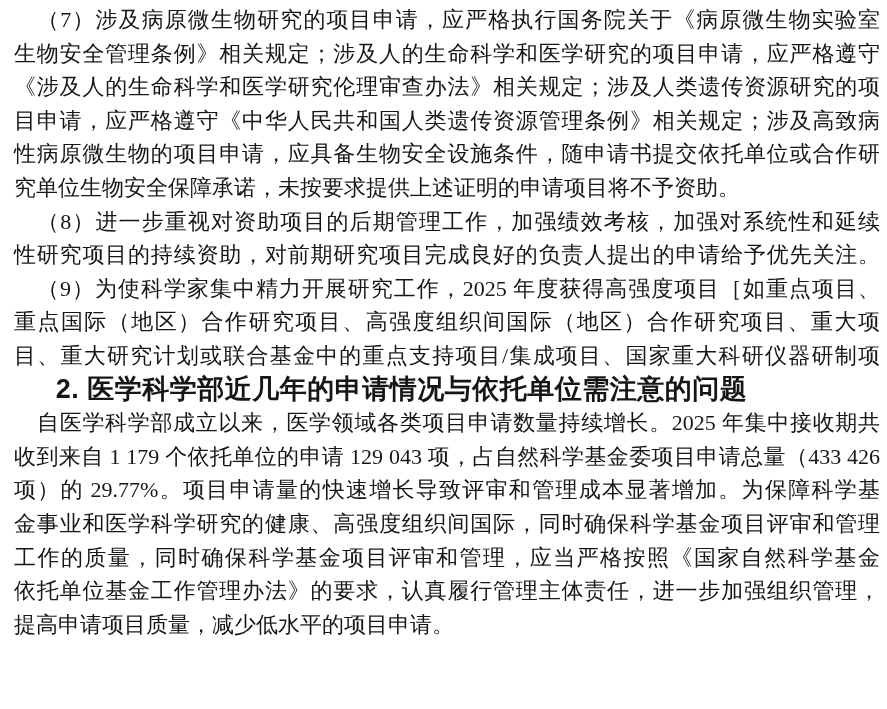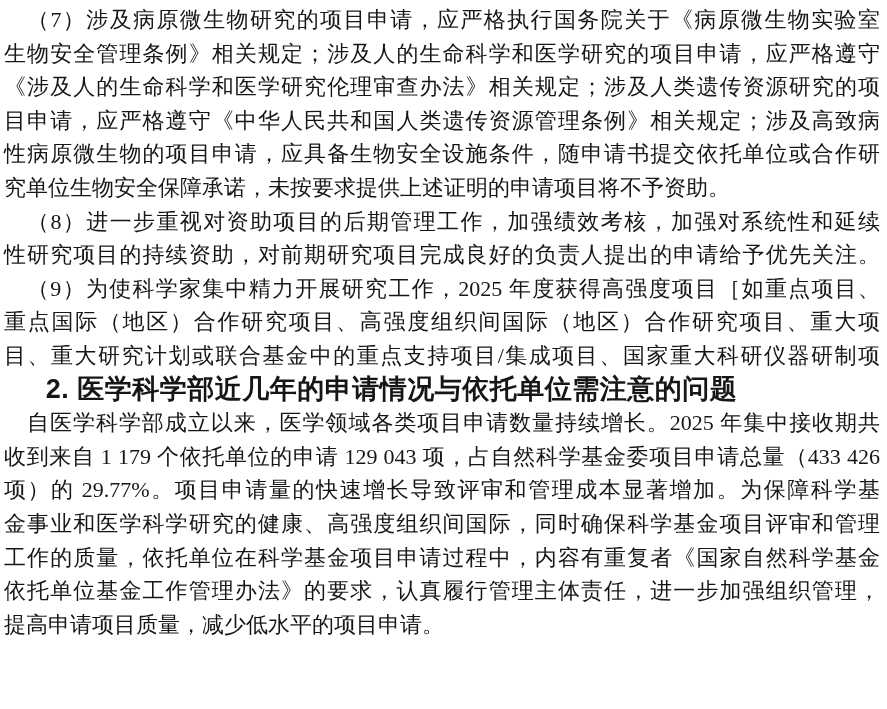--- a/index.html
+++ b/index.html
@@ -15,20 +15,21 @@
     background: #ffffff;
     padding: 3px 7px 0 4px;
     overflow: hidden;
   }
   .ln {
     font-family: "Liberation Serif", "DejaVu Serif", serif;
     font-size: 22px;
     line-height: 33.6px;
     color: #161616;
     white-space: normal;
+    margin-left: 10px;
   }
   
   .just {
     text-align: justify;
     text-align-last: justify;
   }
   
   .ind1 { text-indent: 1.05em; }
   
   .heading {
@@ -57,16 +58,16 @@
   <div class="ln ind1 just">（9）为使科学家集中精力开展研究工作，2025 年度获得高强度项目［如重点项目、</div>
   <div class="ln just">重点国际（地区）合作研究项目、高强度组织间国际（地区）合作研究项目、重大项</div>
   <div class="ln just">目、重大研究计划或联合基金中的重点支持项目/集成项目、国家重大科研仪器研制项</div>
 
   <div class="ln heading">2. 医学科学部近几年的申请情况与依托单位需注意的问题</div>
 
   <div class="ln ind1 just">自医学科学部成立以来，医学领域各类项目申请数量持续增长。2025 年集中接收期共</div>
   <div class="ln just">收到来自 1 179 个依托单位的申请 129 043 项，占自然科学基金委项目申请总量（433 426</div>
   <div class="ln just">项）的 29.77%。项目申请量的快速增长导致评审和管理成本显著增加。为保障科学基</div>
   <div class="ln just">金事业和医学科学研究的健康、高强度组织间国际，同时确保科学基金项目评审和管理</div>
-  <div class="ln just">工作的质量，依托单位在科学基金项目申请过程中，内容有重复者《国家自然科学基金</div>
+  <div class="ln just">工作的质量，同时确保科学基金项目评审和管理，应当严格按照《国家自然科学基金</div>
   <div class="ln just">依托单位基金工作管理办法》的要求，认真履行管理主体责任，进一步加强组织管理，</div>
   <div class="ln">提高申请项目质量，减少低水平的项目申请。</div>
 </main>
 
 </body></html>

